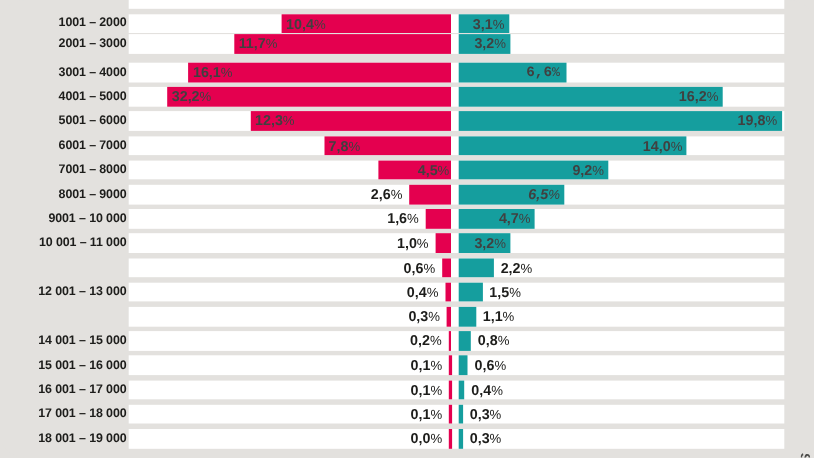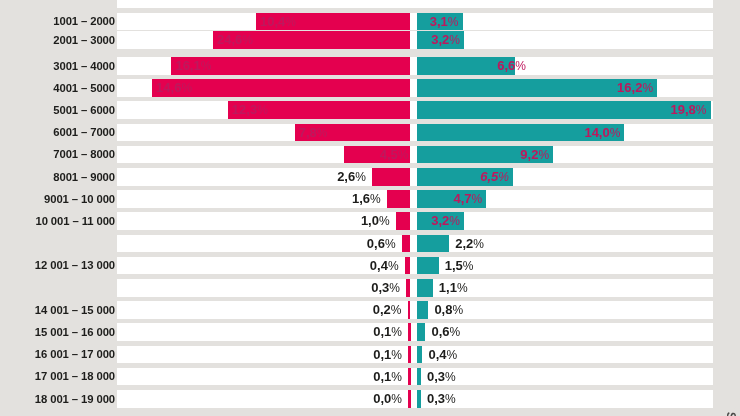--- a/index.html
+++ b/index.html
@@ -70,21 +70,21 @@
     height: 17.6px;
     line-height: 17.6px;
     font-size: 13px;
     font-weight: bold;
     white-space: nowrap;
   }
   .val .pct {
     font-weight: normal;
     font-size: 12px;
   }
-  .val.inside  { color: #be185d; }
+  .val.inside  { color: #404040; }
   .val.outside { color: #1d1d1b; }
 
   .val.left.inside   { text-align: left; }
   .val.left.outside  { text-align: right; }
   .val.right.inside  { text-align: right; }
   .val.right.outside { text-align: left; }
 
   
   #source {
     position: absolute;
@@ -113,37 +113,37 @@
         <div class="track"></div>
         <div class="bar left" style="left: 256.06px; width: 154.44px;"></div>
         <div class="val left inside" style="left: 260.06px; width: 148.44px;"><span>10,4</span><span class="pct">%</span></div>
         <div class="bar right" style="left: 416.5px; width: 46.035px;"></div>
         <div class="val right inside" style="left: 418.5px; width: 40.035px;"><span>3,1</span><span class="pct">%</span></div>
       </div>
       <div class="row" style="top: 29px;">
         <div class="rowlabel">2001 – 3000</div>
         <div class="track"></div>
         <div class="bar left" style="left: 212.995px; width: 197.505px;"></div>
-        <div class="val left inside" style="left: 216.995px; width: 191.505px;"><span>24,6</span><span class="pct">%</span></div>
+        <div class="val left inside" style="left: 216.995px; width: 191.505px;"><span>11,7</span><span class="pct">%</span></div>
         <div class="bar right" style="left: 416.5px; width: 47.52px;"></div>
         <div class="val right inside" style="left: 418.5px; width: 41.52px;"><span>3,2</span><span class="pct">%</span></div>
       </div>
       <div class="row" style="top: 54.6px;">
         <div class="rowlabel">3001 – 4000</div>
         <div class="track"></div>
         <div class="bar left" style="left: 171.415px; width: 239.085px;"></div>
         <div class="val left inside" style="left: 175.415px; width: 233.085px;"><span>16,1</span><span class="pct">%</span></div>
         <div class="bar right" style="left: 416.5px; width: 98.01px;"></div>
-        <div class="val right inside" style="left: 434px; width: 92.01px;"><span>6,6</span><span class="pct">%</span></div>
+        <div class="val right inside" style="left: 417px; width: 92.01px; font-family: Liberation Mono, monospace;"><span>6,6</span><span class="pct">%</span></div>
       </div>
       <div class="row" style="top: 76.8px;">
         <div class="rowlabel">4001 – 5000</div>
         <div class="track"></div>
         <div class="bar left" style="left: 152.11px; width: 258.39px;"></div>
-        <div class="val left inside" style="left: 156.11px; width: 252.39px;"><span>14,6</span><span class="pct">%</span></div>
+        <div class="val left inside" style="left: 156.11px; width: 252.39px;"><span>32,2</span><span class="pct">%</span></div>
         <div class="bar right" style="left: 416.5px; width: 240.57px;"></div>
         <div class="val right inside" style="left: 418.5px; width: 234.57px;"><span>16,2</span><span class="pct">%</span></div>
       </div>
       <div class="row" style="top: 99px;">
         <div class="rowlabel">5001 – 6000</div>
         <div class="track"></div>
         <div class="bar left" style="left: 227.845px; width: 182.655px;"></div>
         <div class="val left inside" style="left: 231.845px; width: 176.655px;"><span>12,3</span><span class="pct">%</span></div>
         <div class="bar right" style="left: 416.5px; width: 294.03px;"></div>
         <div class="val right inside" style="left: 418.5px; width: 288.03px;"><span>19,8</span><span class="pct">%</span></div>

